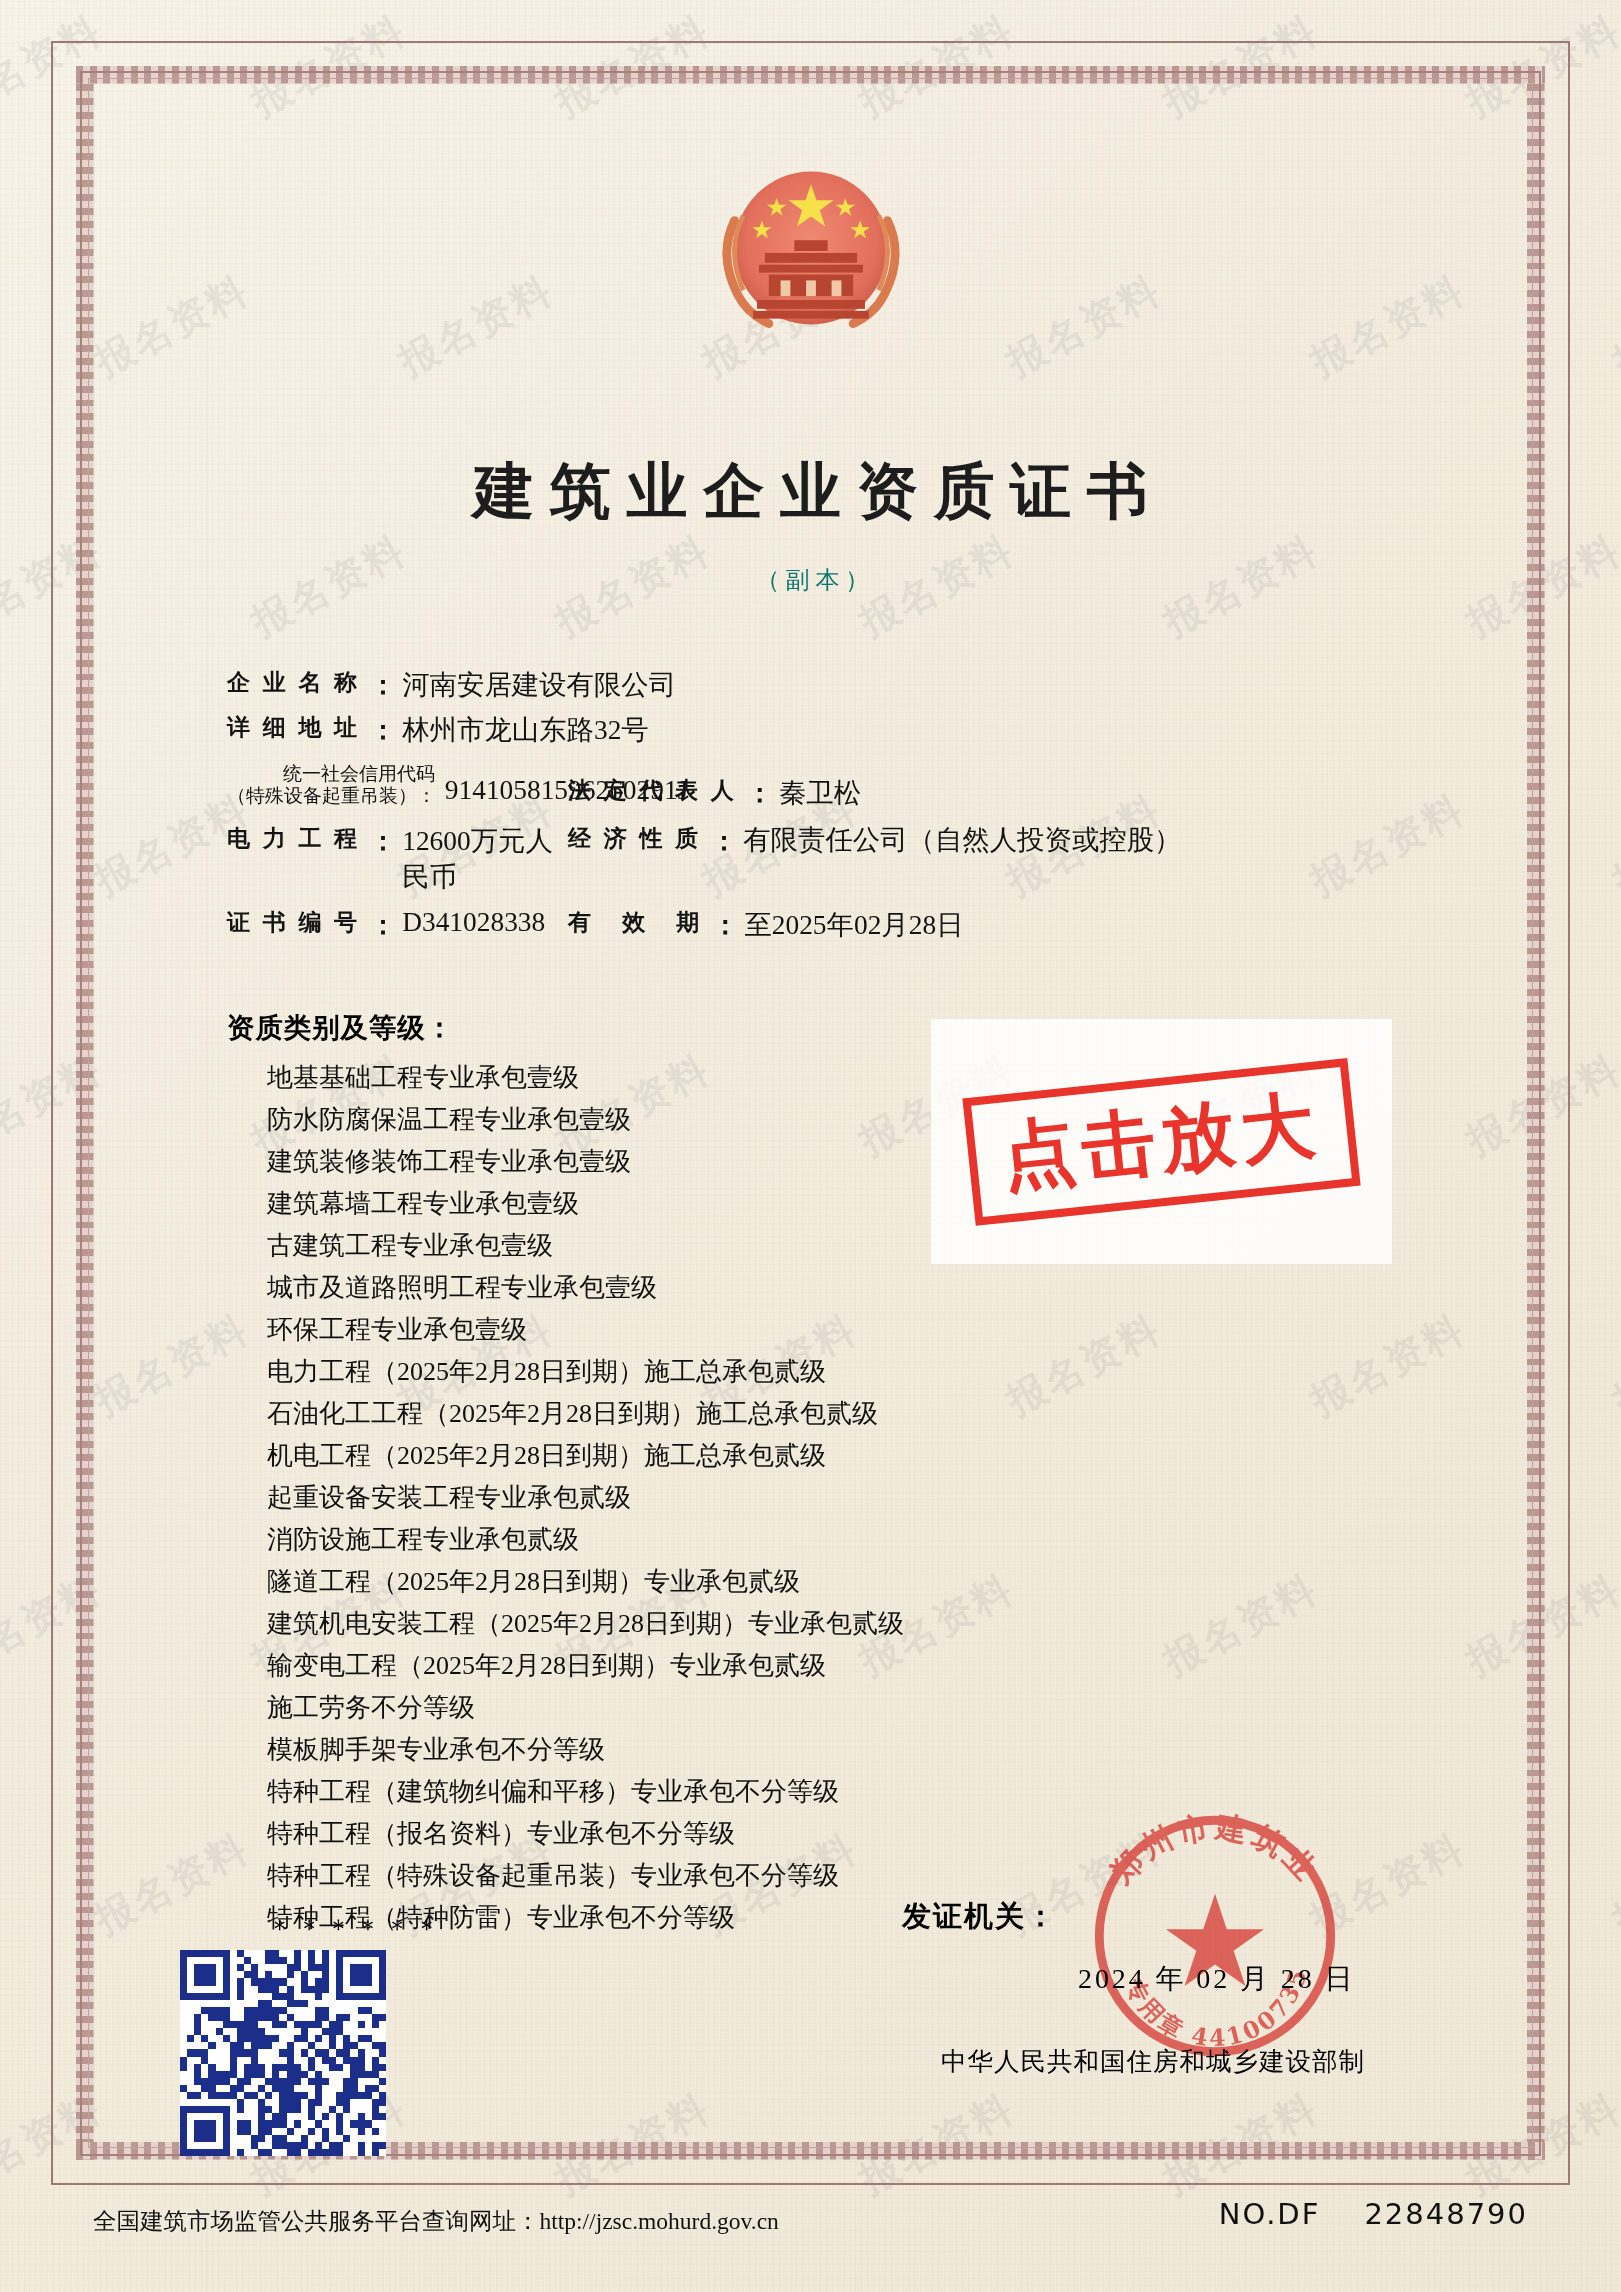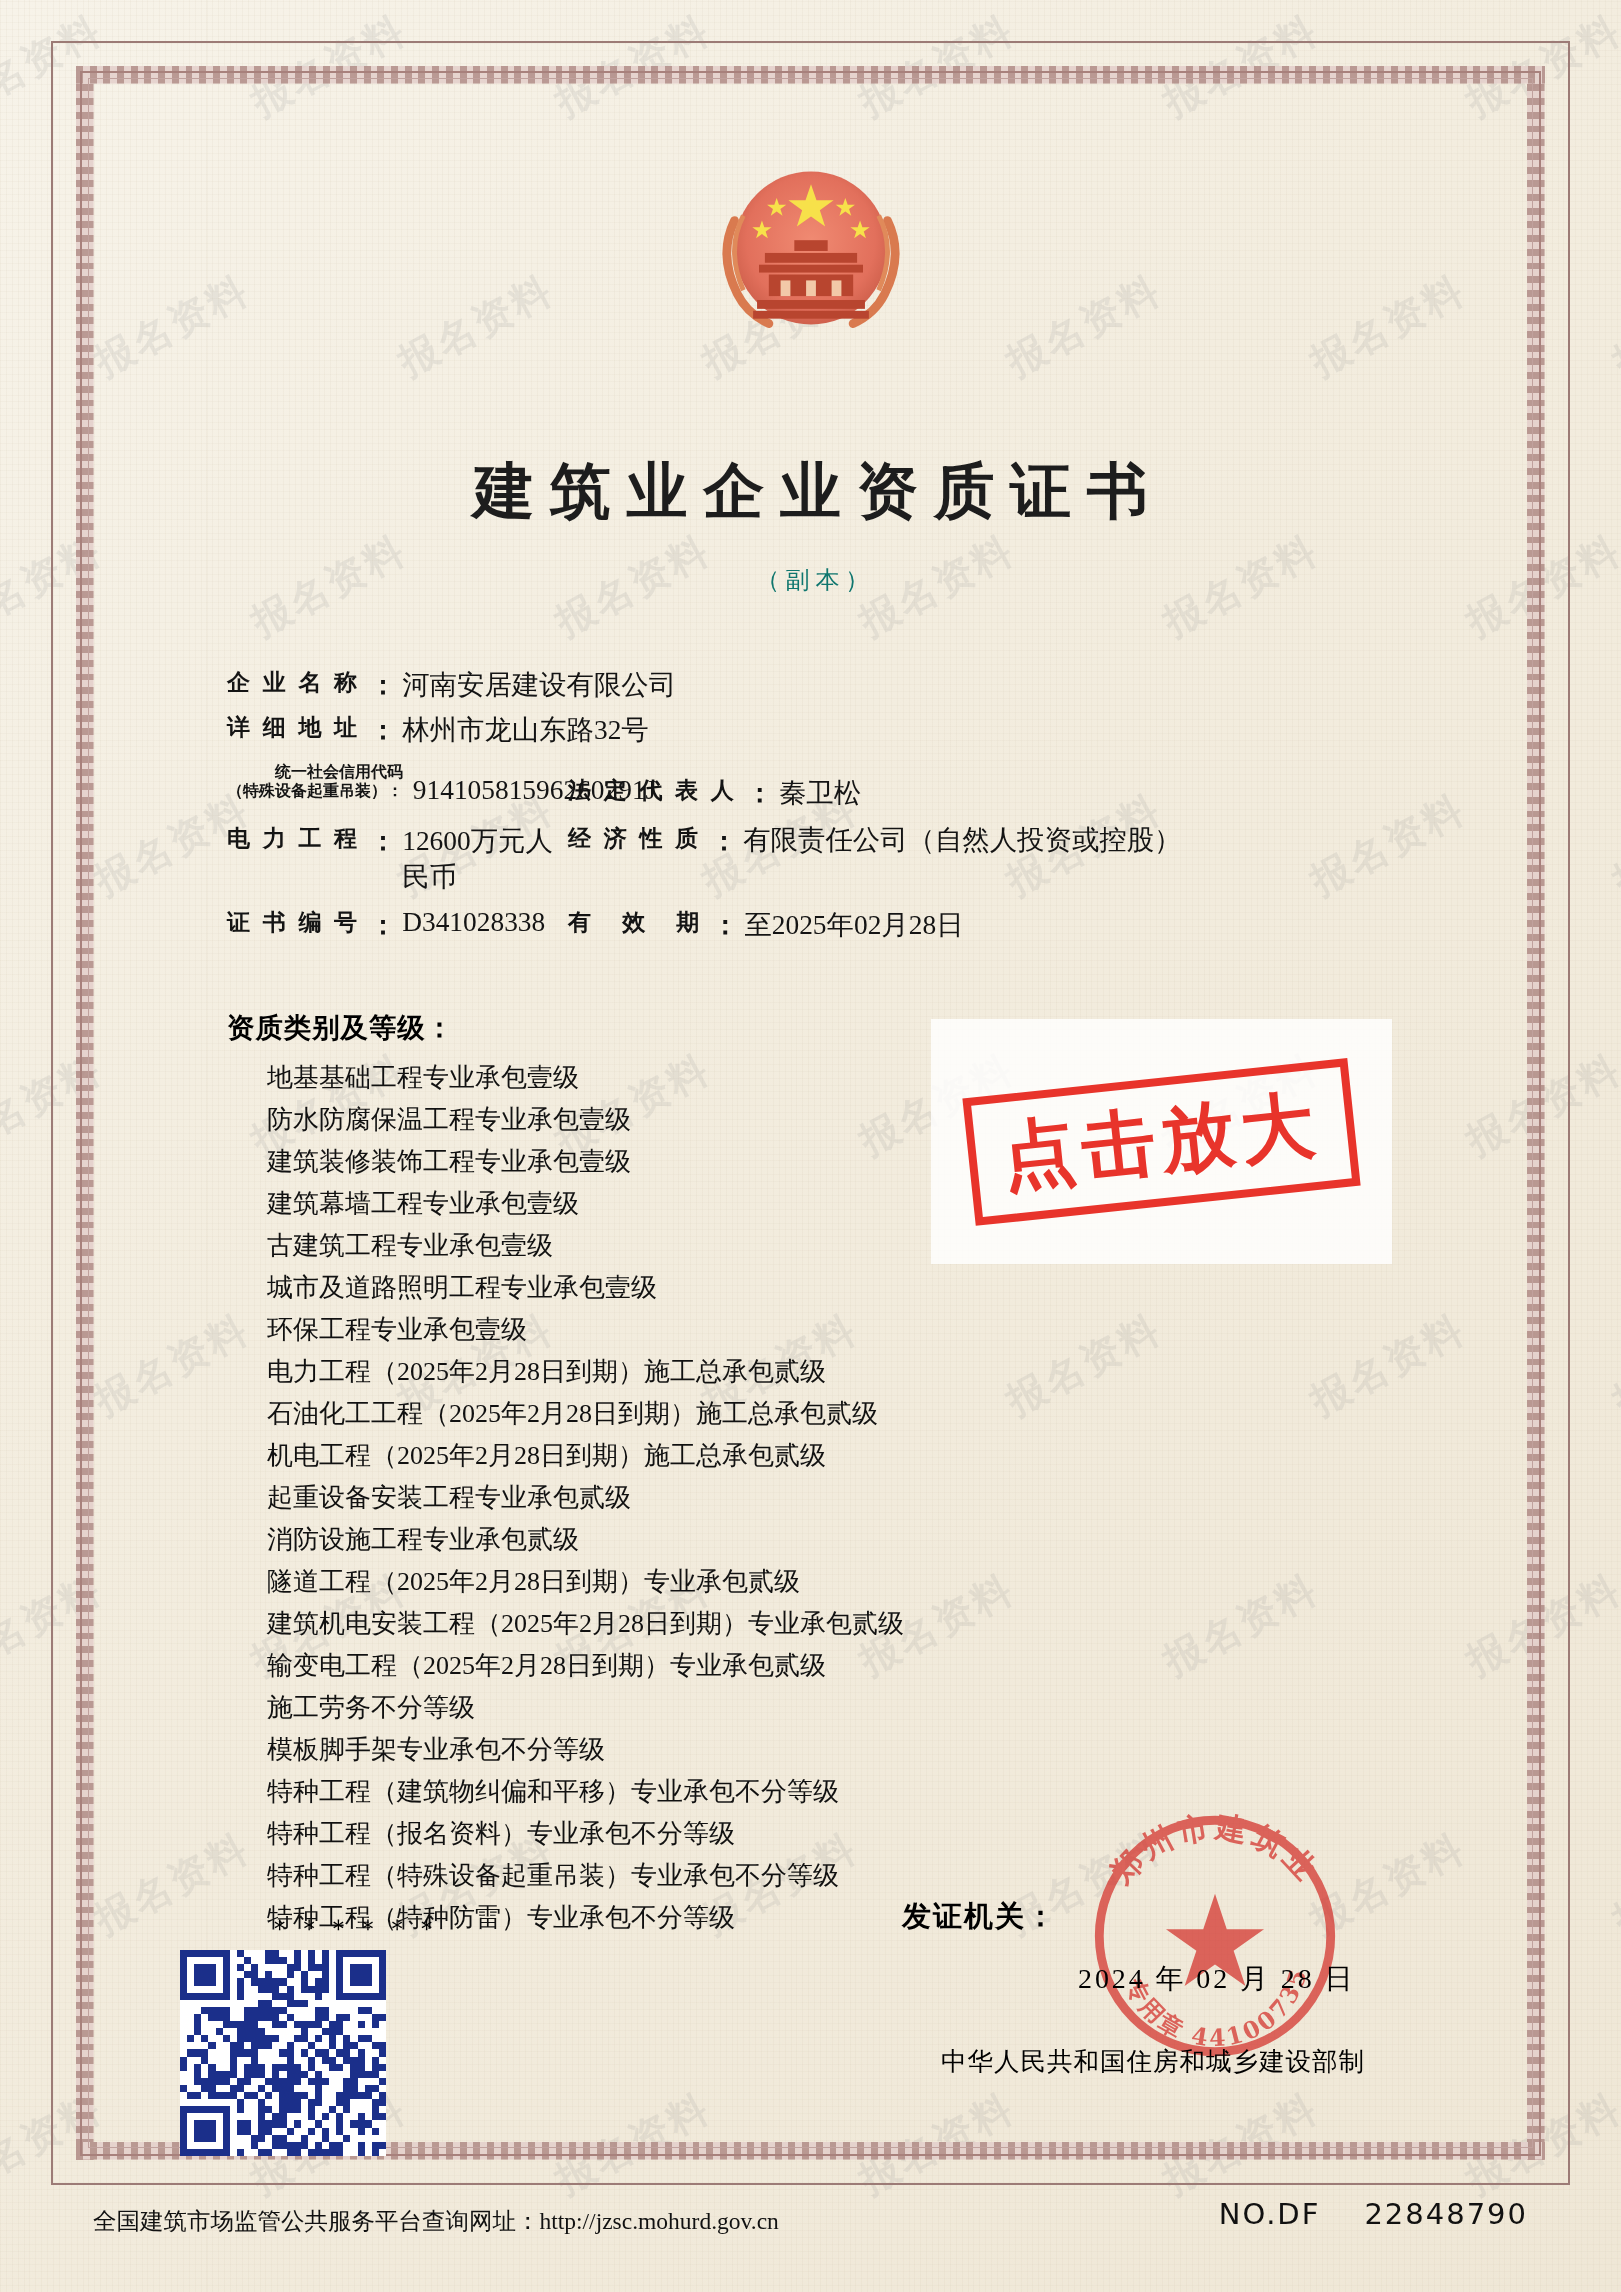--- a/index.html
+++ b/index.html
@@ -150,22 +150,22 @@
     font-size: 23px;
     white-space: nowrap;
   }
   .lbl.sp3 { letter-spacing: 12.7px; }
   .lbl.sp-addr { letter-spacing: 12.7px; }
   .val {
     font-size: 27.4px;
     margin-left: 5.9px;
   }
   .lbl-small {
-    font-weight: bold;
-    font-size: 16px;
+    font-weight: normal;
+    font-size: 19px;
     line-height: 1.15;
     white-space: nowrap;
     text-align: right;
     padding-top: 2px;
   }
   .two-col { display: flex; align-items: flex-start; margin-bottom: 8.8px; }
   .kv-left { width: 333px; display: flex; align-items: flex-start; }
   .kv-right { display: flex; align-items: flex-start; flex: 1; }
   .colon { font-weight: bold; }
   .val-wrap { max-width: 461px; line-height: 1.25; }

